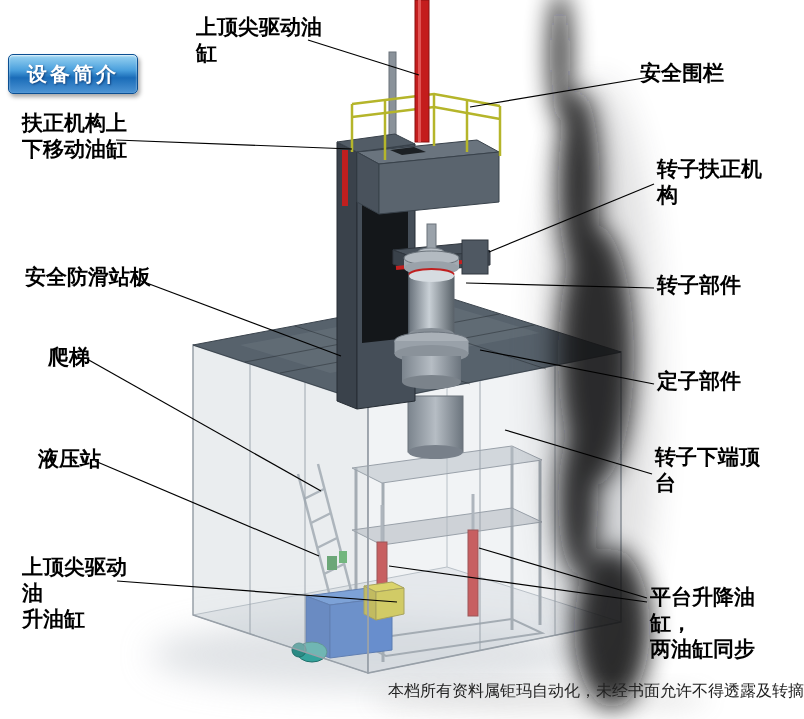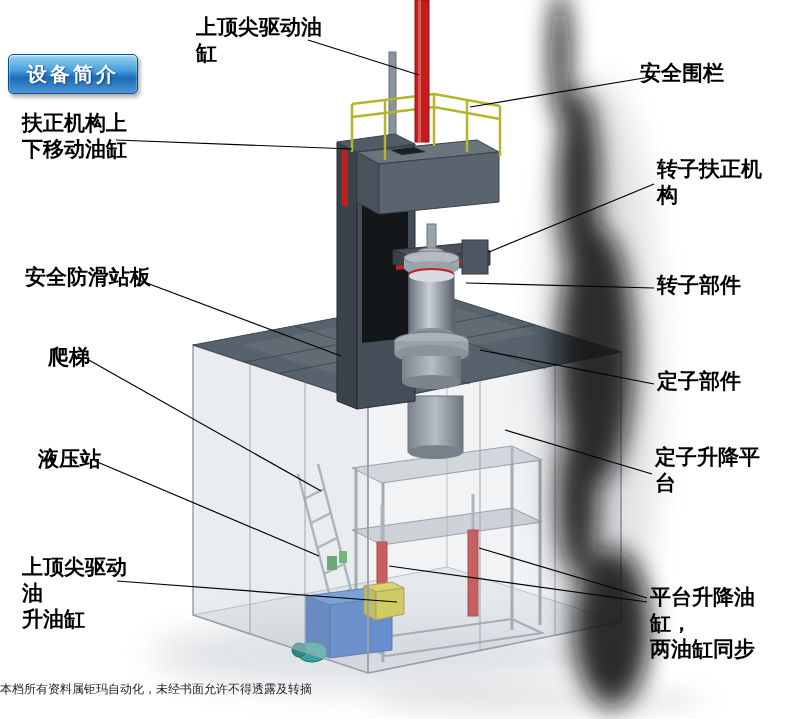--- a/index.html
+++ b/index.html
@@ -9,21 +9,21 @@
   .lbl{position:absolute;font-size:21px;line-height:26px;font-weight:600;color:#000;
        white-space:pre-line;font-family:"Liberation Serif", serif;}
   .lbl.right{text-align:left;}
   .badge{position:absolute;left:8px;top:26px;width:128px;height:38px;display:flex;
          align-items:center;justify-content:center;border-radius:5px;
          background:linear-gradient(180deg,#9bd4f2 0%,#4aa0dd 40%,#1a6cb8 60%,#4d94d4 100%);
          border:1px solid #0b4f92;
          box-shadow:2px 3px 4px rgba(0,0,0,0.35), inset 0 1px 2px rgba(255,255,255,0.8);margin-top:28px;}
   .badge span{color:#fff;font-family:"Liberation Sans", sans-serif;font-weight:bold;
               font-size:20px;letter-spacing:3px;text-shadow:1px 1px 2px rgba(0,30,80,0.6);}
-  .footer{position:absolute;left:0;right:0;top:681px;text-align:left;font-size:12px;
+  .footer{position:absolute;left:0;right:0;top:681px;text-align:right;font-size:16px;
           color:#222;font-family:"Liberation Serif", serif;}
 </style>
 </head>
 <body>
 
 <div class="page">
 
   <svg class="scene" width="804" height="719" viewBox="0 0 804 719">
     <defs>
       <filter id="blur12" x="-60%" y="-60%" width="220%" height="220%">
@@ -216,21 +216,21 @@
   <div class="lbl right" style="left:640px;top:60px">安全围栏</div>
   <div class="lbl" style="left:22px;top:110px;width:110px">扶正机构上
 下移动油缸</div>
   <div class="lbl right" style="left:657px;top:156px;width:110px">转子扶正机
 构</div>
   <div class="lbl" style="left:25px;top:264px">安全防滑站板</div>
   <div class="lbl right" style="left:657px;top:272px">转子部件</div>
   <div class="lbl" style="left:48px;top:344px">爬梯</div>
   <div class="lbl right" style="left:657px;top:368px">定子部件</div>
   <div class="lbl" style="left:38px;top:446px">液压站</div>
-  <div class="lbl right" style="left:655px;top:444px;width:110px">定子升降平
+  <div class="lbl right" style="left:655px;top:444px;width:110px">转子下端顶
 台</div>
   <div class="lbl" style="left:22px;top:554px;width:110px">上顶尖驱动油
 升油缸</div>
   <div class="lbl right" style="left:650px;top:584px;width:145px">平台升降油缸，
 两油缸同步</div>
 
   <div class="footer">本档所有资料属钜玛自动化，未经书面允许不得透露及转摘</div>
 
 </div>
 

